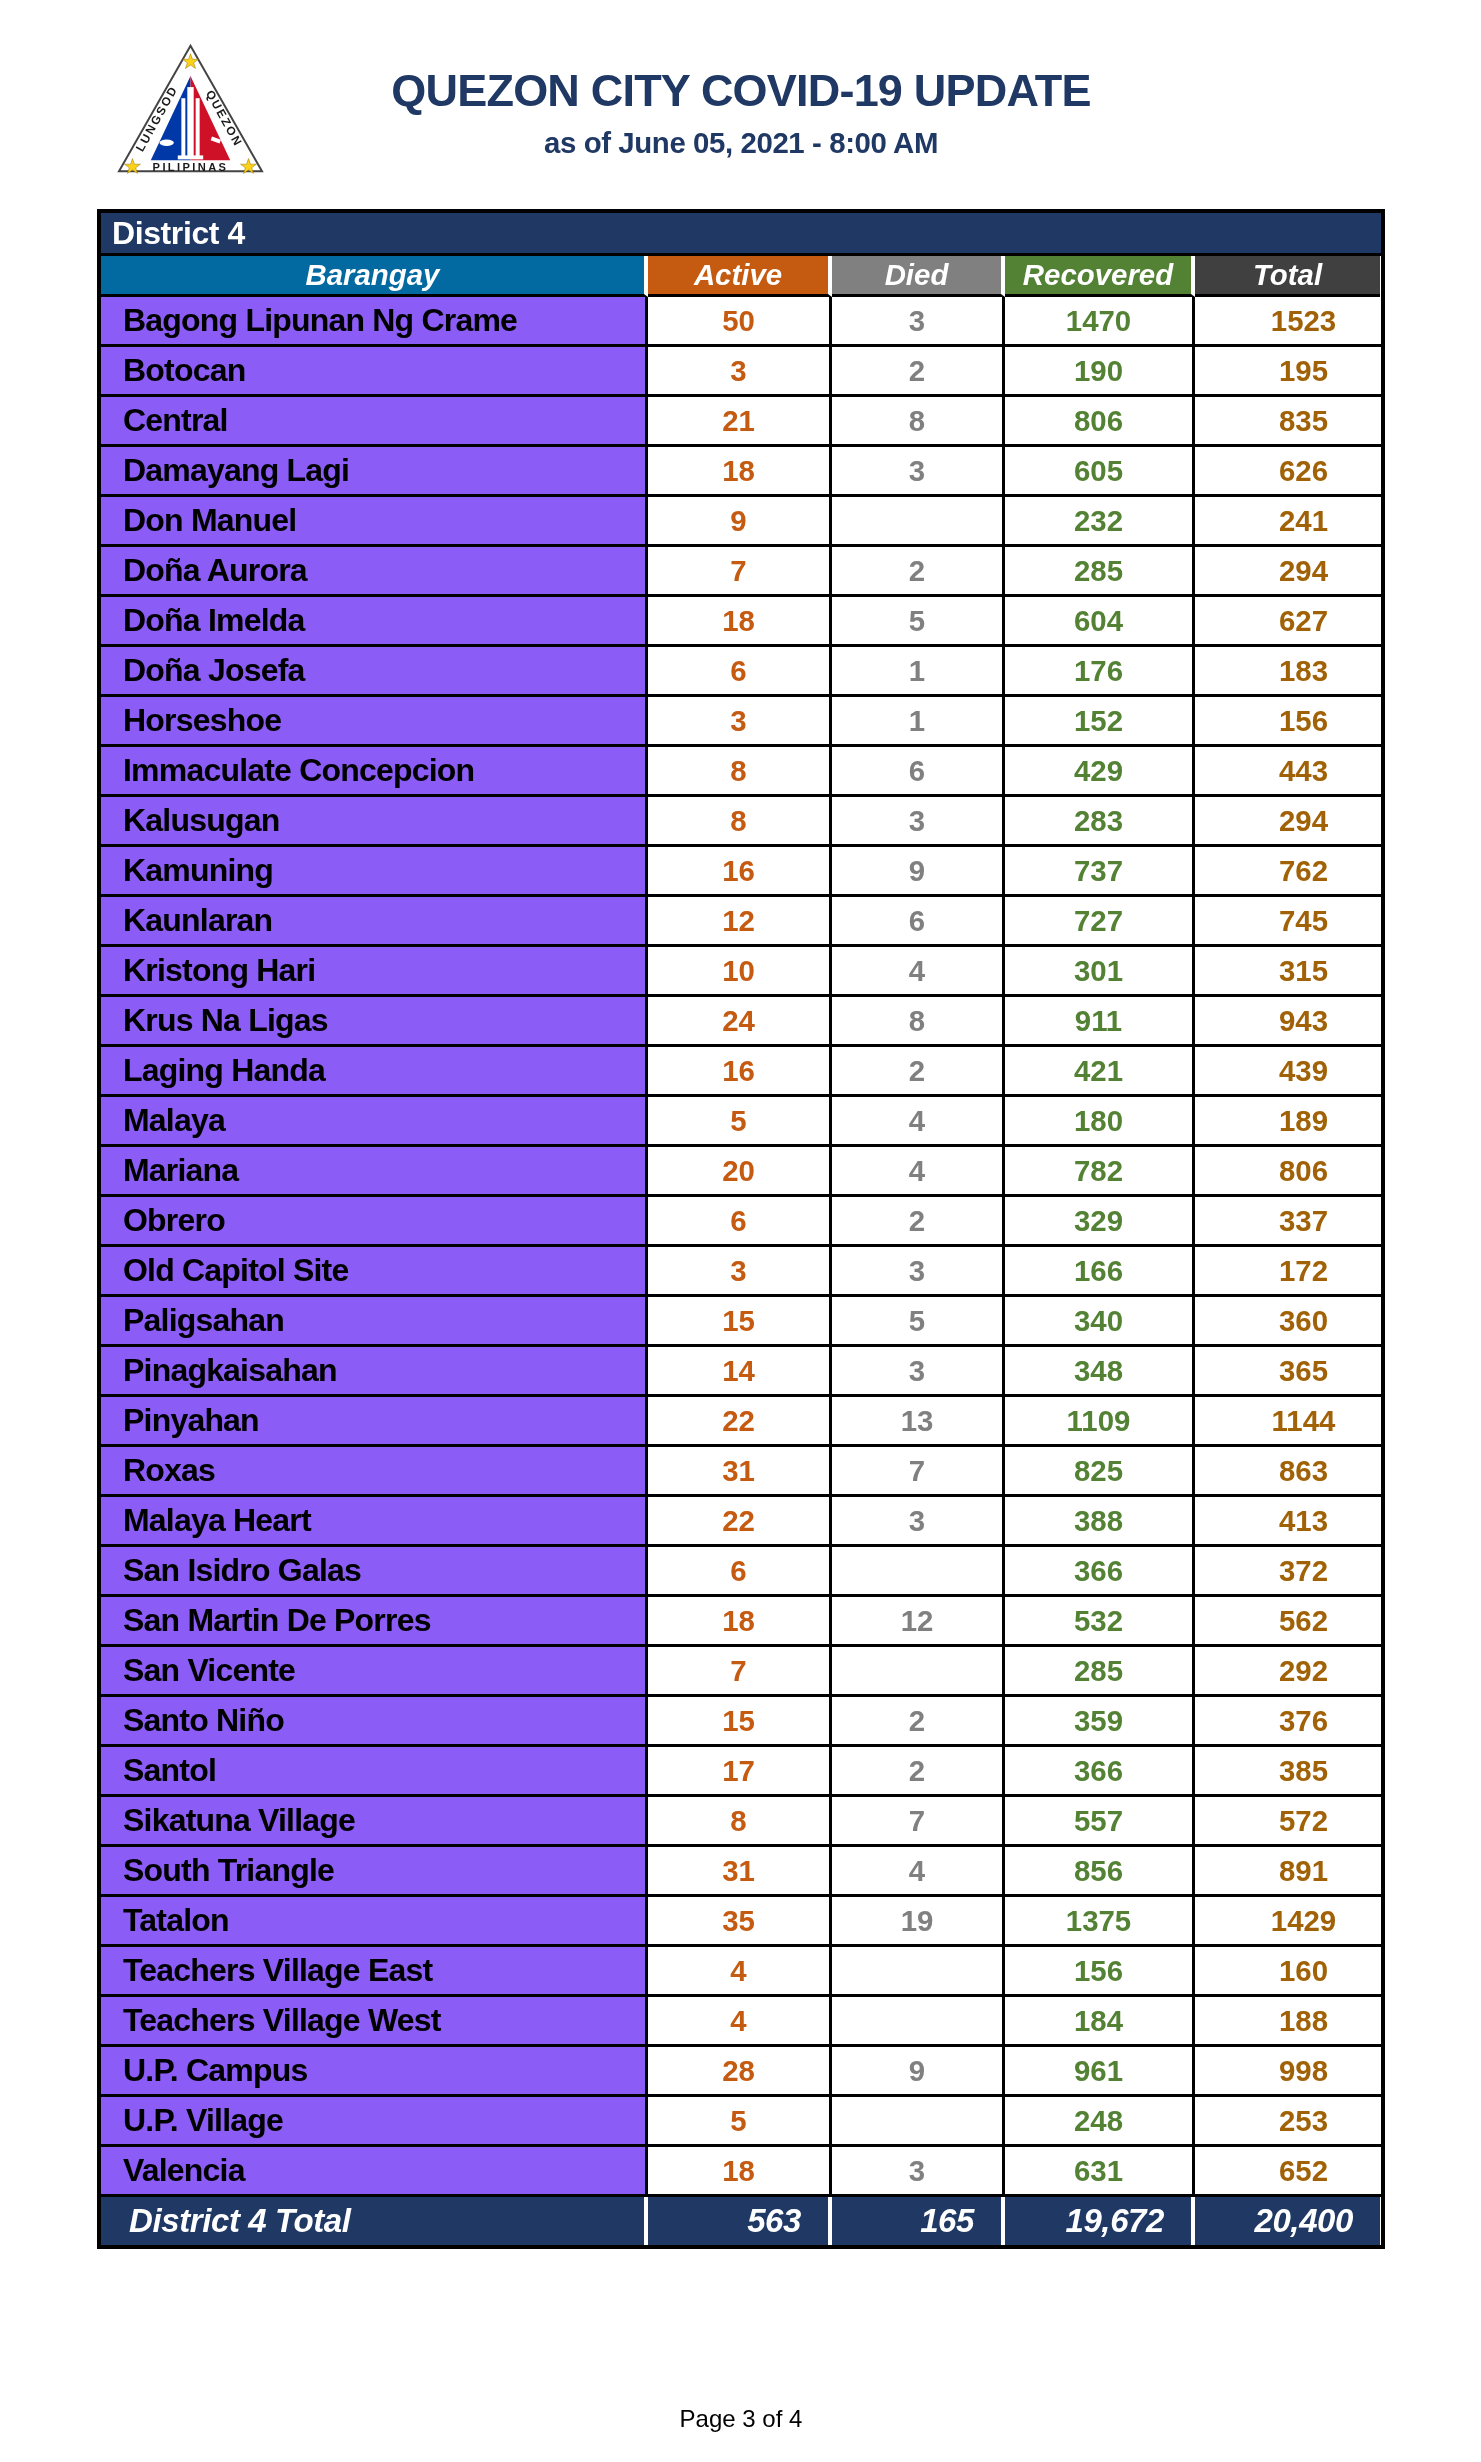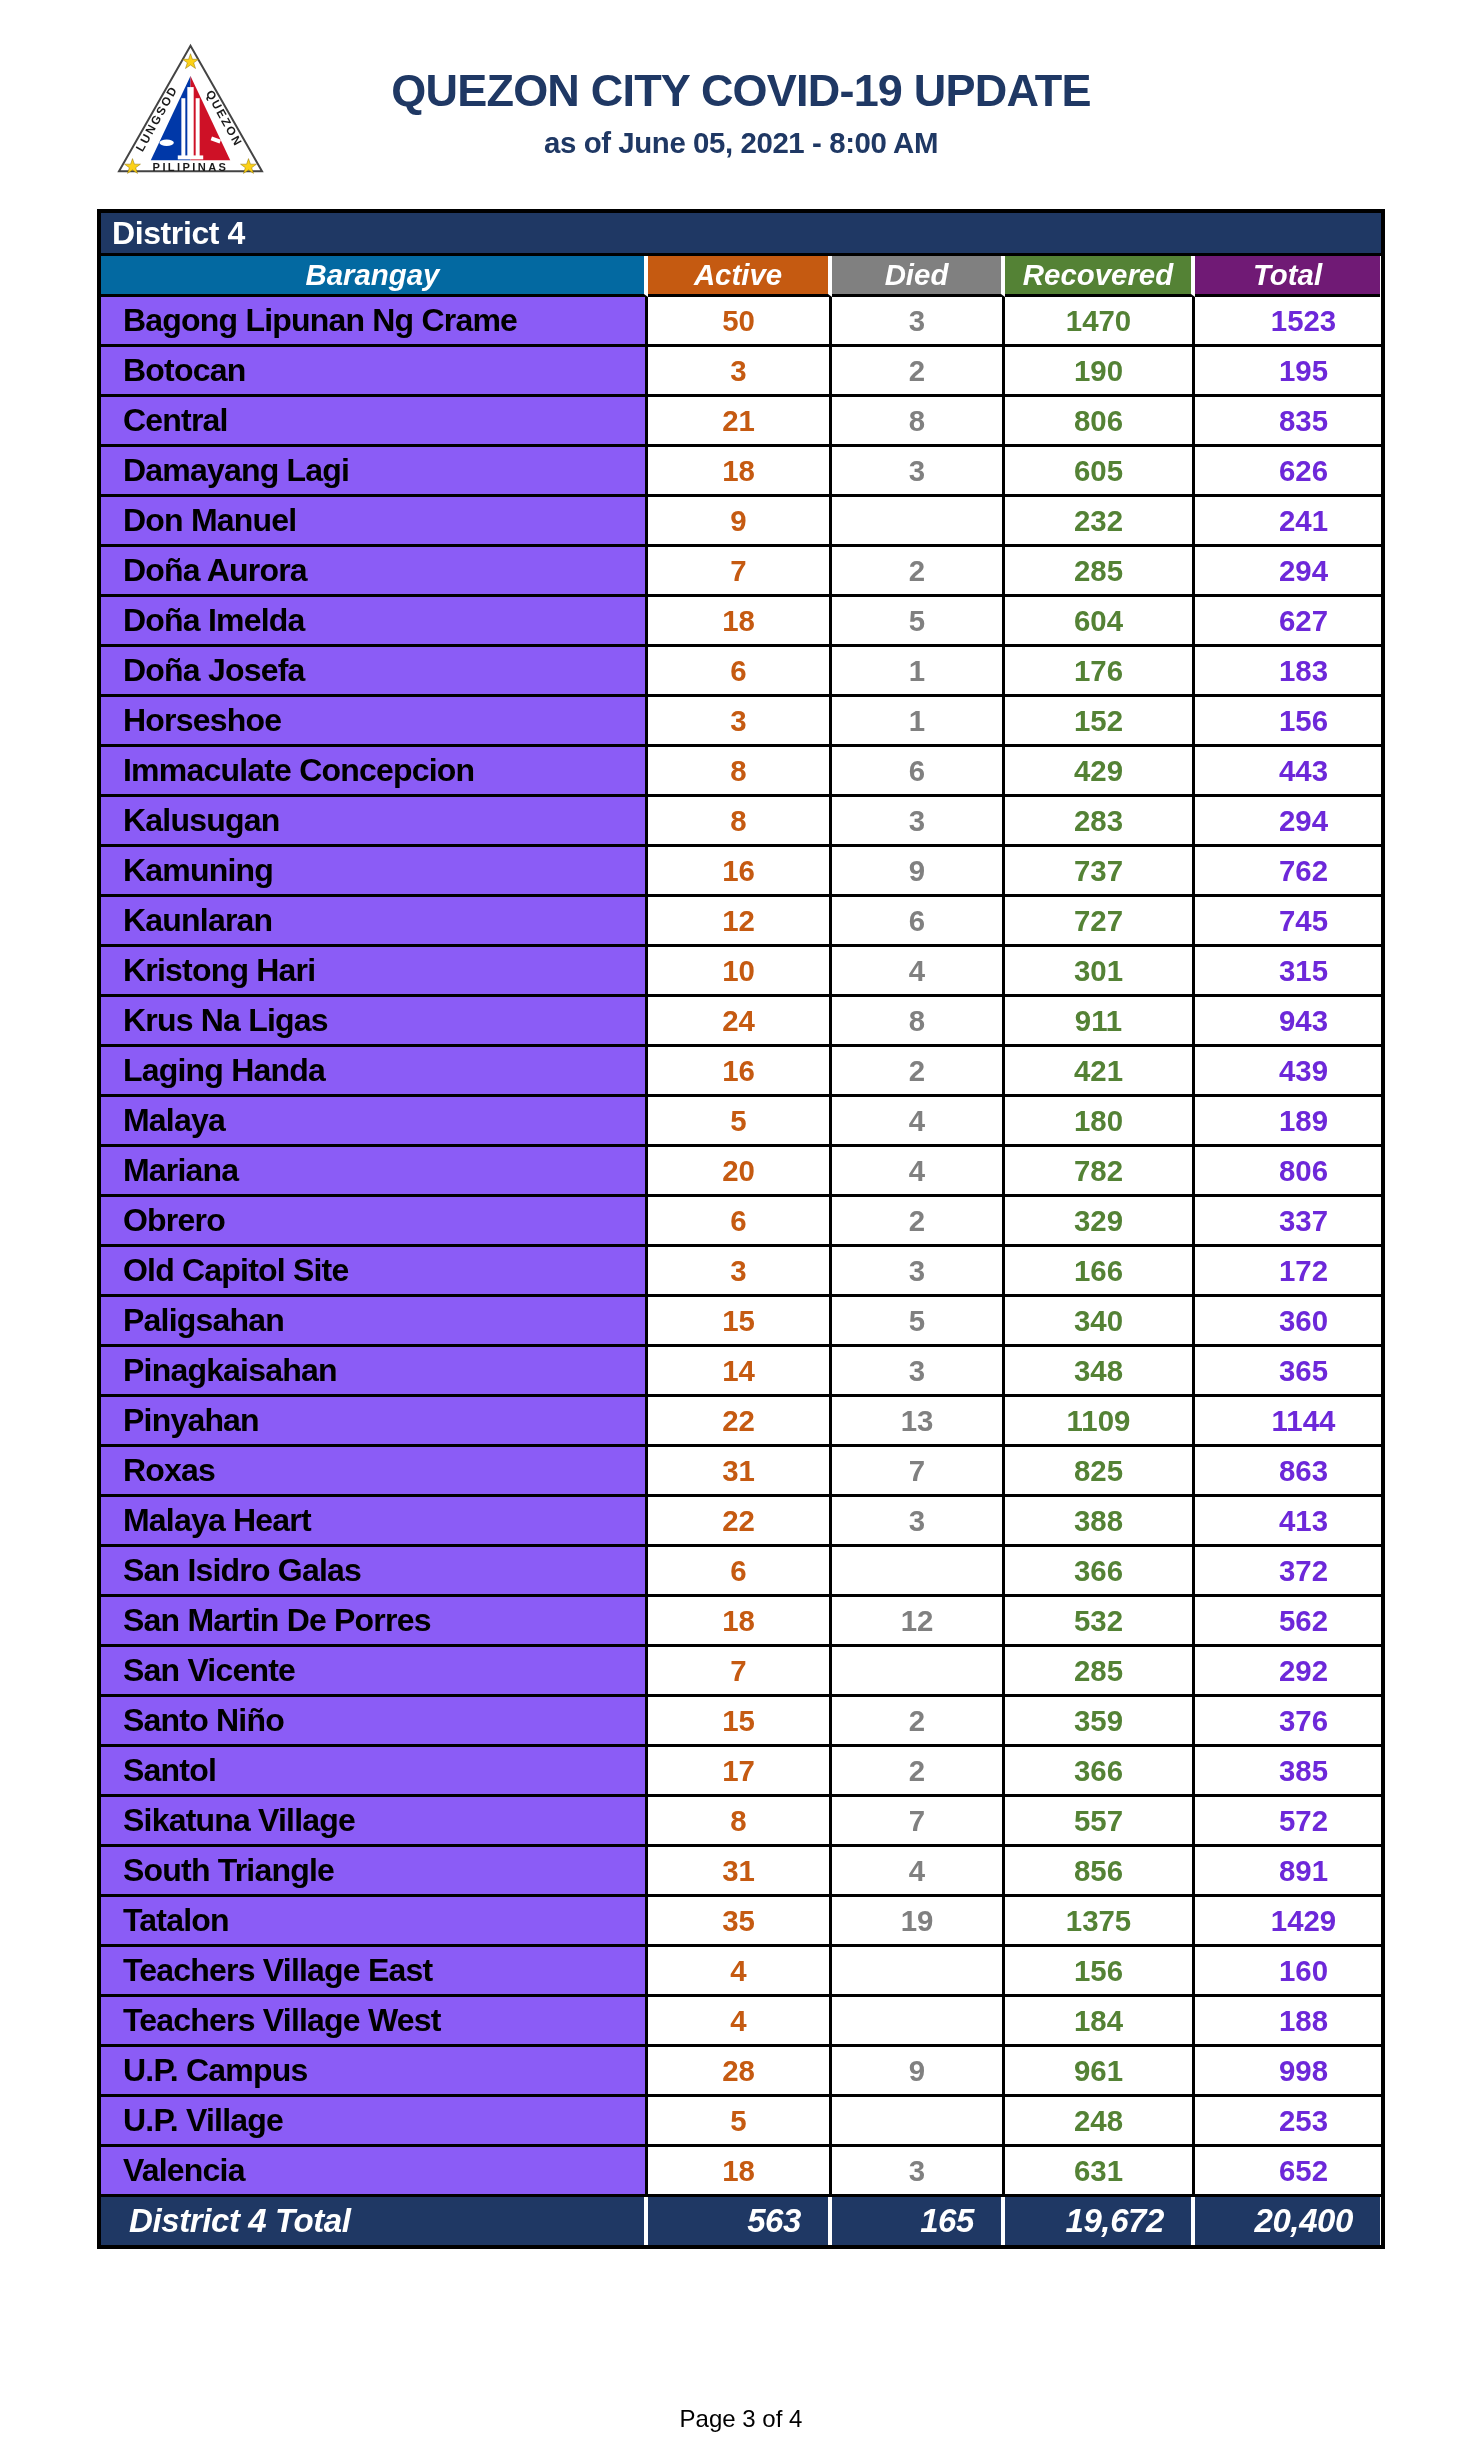--- a/index.html
+++ b/index.html
@@ -39,35 +39,35 @@
   .header-row .hcell {
     height:41px; border-bottom:3.2px solid #000000;
     display:flex; align-items:center; justify-content:center;
     color:#ffffff; font-size:29.4px; font-weight:bold; font-style:italic;
   }
   .header-row .hcell:not(:last-child) { border-right:4.8px solid #ffffff; }
   .hc-barangay { background:#0369a1; }
   .hc-active   { background:#C55A11; }
   .hc-died     { background:#808080; }
   .hc-recovered{ background:#548235; }
-  .hc-total    { background:#701a75; }
+  .hc-total    { background:#404040; }
 
   .data-row { border-top:3.2px solid #000000; }
   .data-row:first-child { border-top:none; }
   .data-row .cell { height:47px; display:flex; align-items:center; }
   .data-row .cell:not(:last-child) { border-right:3.2px solid #000000; }
   .cell-name {
     background:#8b5cf6; padding-left:22px;
     color:#000000; font-size:32px; font-weight:bold; letter-spacing:-0.8px;
   }
   .cell-num { background:#ffffff; justify-content:center; font-size:29.4px; font-weight:bold; }
   .num-active    { color:#C55A11; }
   .num-died      { color:#808080; }
   .num-recovered { color:#548235; }
-  .num-total     { color:#6d28d9;margin-left:32px; }
+  .num-total     { color:#a16207;margin-left:32px; }
 
   .total-row { border-top:3.2px solid #000000; }
   .total-row .tcell {
     height:48px; background:#1F3864; color:#ffffff;
     display:flex; align-items:center;
     font-size:33px; font-weight:bold; font-style:italic; letter-spacing:-0.4px;
   }
   .total-row .tcell:not(:last-child) { border-right:4.8px solid #ffffff; }
   .tcell-label { padding-left:28px; }
   .tcell-num { justify-content:flex-end; padding-right:27px; }

